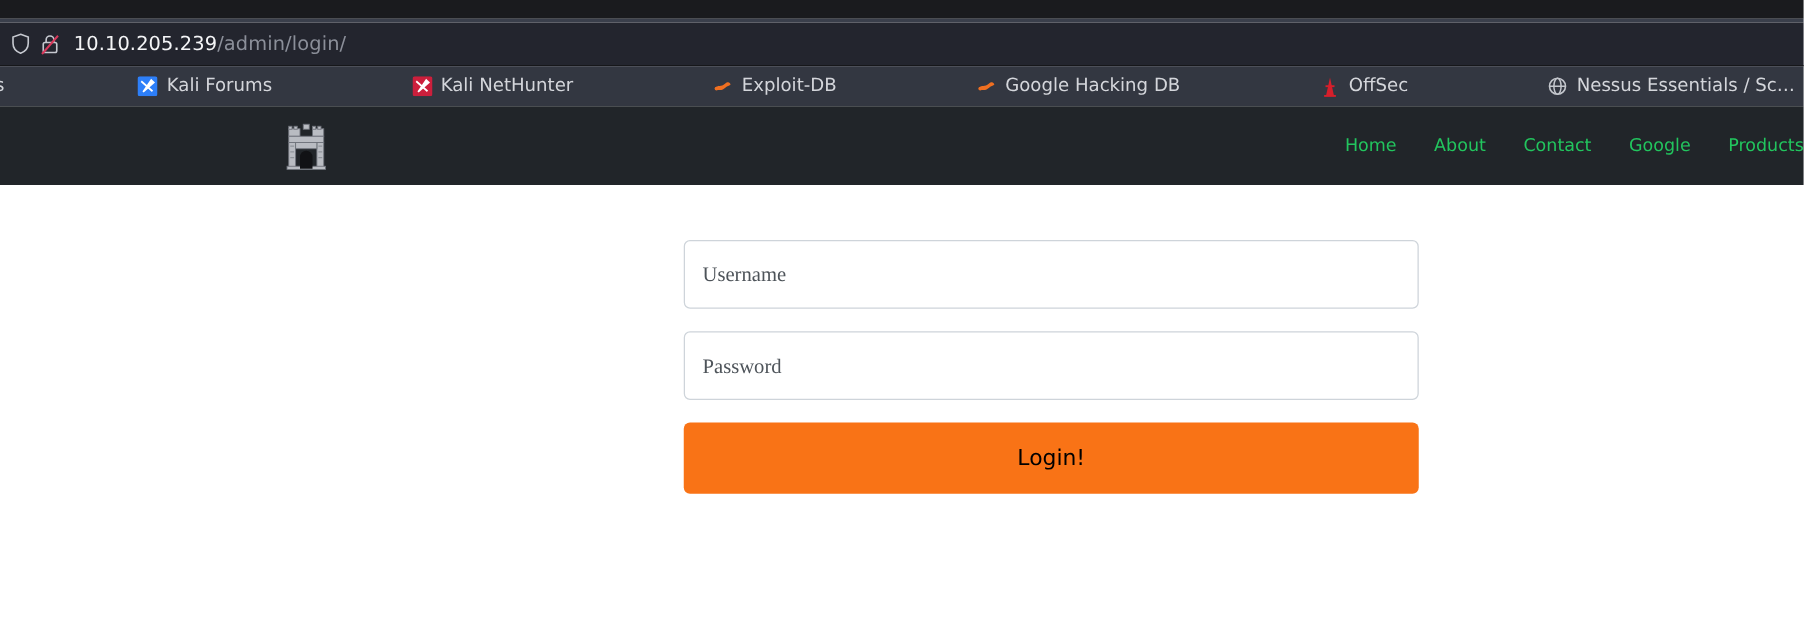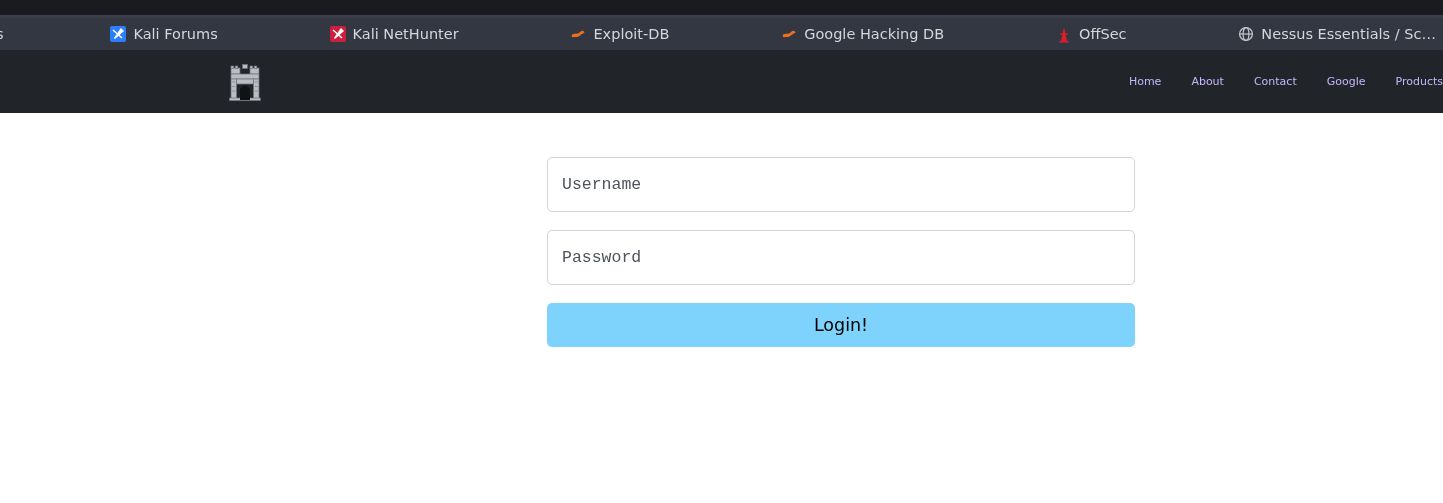--- a/index.html
+++ b/index.html
@@ -107,22 +107,22 @@
     white-space: nowrap;
     font-weight: 400;
   }
   .nav-links {
     margin-left: auto;
     display: flex;
     align-items: center;
     gap: 0px;
   }
   .nav-link {
-    color: #c4b5fd;
-    font-size: 11px;
+    color: #22c55e;
+    font-size: 14px;
     padding: 0 15px;
     white-space: nowrap;
     text-decoration: none;
   }
   .nav-link:last-child { padding-right: 0; }
 
   
   .page-body {
     background: #ffffff;
     height: 355px;
@@ -148,50 +148,67 @@
     background: #ffffff;
     display: flex;
     align-items: center;
     padding: 0 14px;
     margin-bottom: 18px;
   }
   .field-input {
     border: none;
     outline: none;
     width: 100%;
-    font-family: Liberation Mono, monospace;
+    font-family: Liberation Serif, serif;
     font-size: 16.5px;
     color: #4d7c0f;
     background: transparent;
   }
   .field-input::placeholder { color: #4e545a; opacity: 1; }
 
   .login-button {
     width: 588px;
-    height: 44px;
-    background: #7dd3fc;
+    height: 57px;
+    background: #f97316;
     border: none;
     border-radius: 5px;
     color: #000000;
     font-family: "DejaVu Sans", "Liberation Sans", sans-serif;
     font-size: 17.5px;
     cursor: pointer;
     display: flex;
     align-items: center;
     justify-content: center;
   }
 </style>
 </head>
 <body>
 
 <div id="browser-chrome">
 
   <div class="tabstrip"></div>
   <div class="tabstrip-separator"></div>
 
+  <div class="urlbar">
+    <span class="urlbar-icon">
+      <svg width="17" height="18" viewBox="0 0 17 18">
+        <path d="M8.5 1.4 L14.6 3.6 V8.6 C14.6 12.4 11.9 15.3 8.5 16.6 C5.1 15.3 2.4 12.4 2.4 8.6 V3.6 Z" fill="none" stroke="#c5c8cf" stroke-width="1.3"></path>
+      </svg>
+    </span>
+    <span class="urlbar-icon">
+      <svg width="18" height="19" viewBox="0 0 18 19">
+        <rect x="3.6" y="8" width="10.8" height="8" rx="1.4" fill="none" stroke="#c5c8cf" stroke-width="1.3"></rect>
+        <path d="M5.9 8 V5.9 a3.1 3.1 0 0 1 6.2 0 V8" fill="none" stroke="#c5c8cf" stroke-width="1.3"></path>
+        <line x1="2.6" y1="17.2" x2="15.4" y2="2.6" stroke="#d7395b" stroke-width="1.6"></line>
+      </svg>
+    </span>
+    <span class="url-text">
+      <span class="url-host">10.10.205.239</span><span class="url-path">/admin/login/</span>
+    </span>
+  </div>
 
   <div class="bookmarksbar">
 
     <span class="bm-clip">s</span>
 
     <div class="bm">
       <span class="bm-ico">
         <svg width="16" height="16" viewBox="0 0 16 16">
           <rect x="0" y="0" width="16" height="16" rx="2" fill="#2d7ff9"></rect>
           <path d="M3 4 L12 12 M11 3 L13 5 L4.5 12.5 Z" stroke="#ffffff" stroke-width="1.4" fill="#ffffff"></path>

